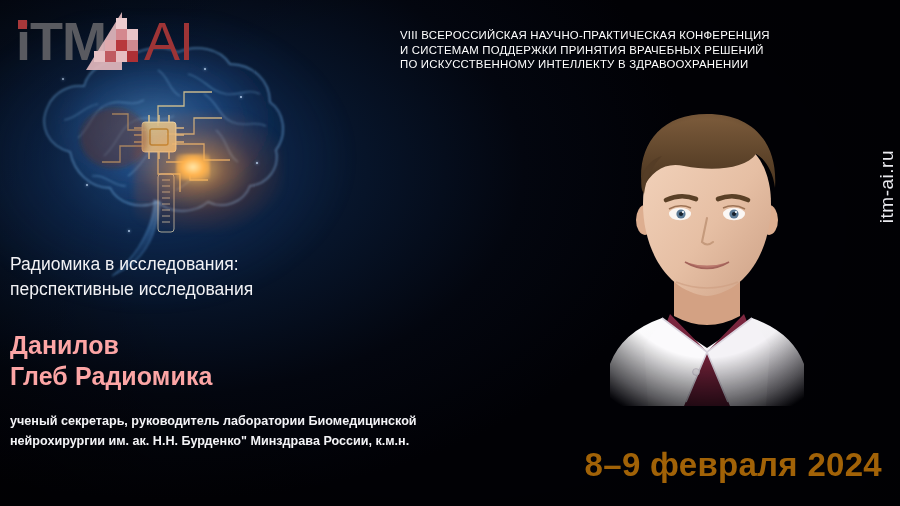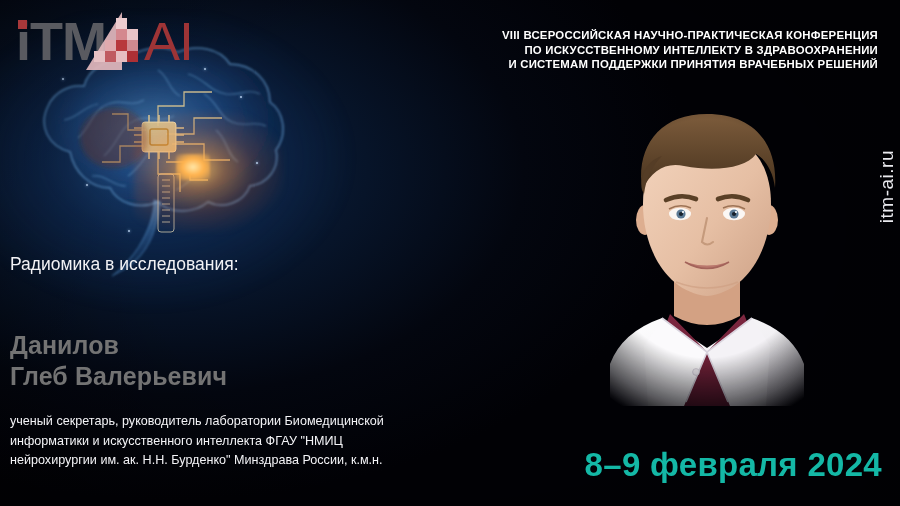--- a/index.html
+++ b/index.html
@@ -94,26 +94,25 @@
     line-height:58px;
     margin-left:-4px;
   }
 
   
   .conf-header{
     position:absolute; left:400px; top:28px;
     width:478px;
     z-index:6;
     font-size:11.4px;
-    font-weight:700;
+    font-weight:400;
     line-height:14.6px;
     letter-spacing:.22px;
     color:#ffffff;
     text-transform:uppercase;
-    text-align:right;
   }
   .conf-header div{ white-space:nowrap; }
 
   
   .portrait{
     position:absolute;
     left:566px; top:96px;
     width:282px; height:310px;
     z-index:4;
   }
@@ -143,40 +142,40 @@
     line-height:25px;
     color:#f2f2f5;
   }
   .speaker-name{
     position:absolute; left:10px; top:330px;
     width:420px; z-index:7;
     font-size:25px;
     font-weight:700;
     line-height:31px;
     letter-spacing:.1px;
-    color:#737373;
+    color:#fca5a5;
   }
   .speaker-role{
     position:absolute; left:10px; top:412px;
     width:545px; z-index:7;
     font-size:12.6px;
-    font-weight:400;
+    font-weight:700;
     line-height:19.5px;
     color:#f4f4f7;
   }
 
   
   .event-date{
     position:absolute;
     right:18px; bottom:22px;
     z-index:8;
     font-size:33px;
     font-weight:700;
     letter-spacing:.3px;
-    color:#14b8a6;
+    color:#a16207;
     white-space:nowrap;
   }
 </style>
 </head>
 <body>
 
 <div class="slide">
 
   <div class="bg-base"></div>
 
@@ -296,22 +295,22 @@
         <rect x="30" y="39" width="11" height="11" fill="#e6bdc1"></rect>
         <rect x="41" y="39" width="11" height="11" fill="#ad3035"></rect>
       </svg>
     </span>
 
     <span class="logo-ai">AI</span>
   </div>
 
   <div class="conf-header">
     <div>VIII ВСЕРОССИЙСКАЯ НАУЧНО-ПРАКТИЧЕСКАЯ КОНФЕРЕНЦИЯ</div>
+    <div>И СИСТЕМАМ ПОДДЕРЖКИ ПРИНЯТИЯ ВРАЧЕБНЫХ РЕШЕНИЙ</div>
     <div>ПО ИСКУССТВЕННОМУ ИНТЕЛЛЕКТУ В ЗДРАВООХРАНЕНИИ</div>
-    <div>И СИСТЕМАМ ПОДДЕРЖКИ ПРИНЯТИЯ ВРАЧЕБНЫХ РЕШЕНИЙ</div>
   </div>
 
   <div class="portrait">
     <svg viewBox="0 0 282 310" aria-hidden="true">
       <defs>
         <radialGradient id="pFade" cx="50%" cy="46%" r="62%">
           <stop offset="0%" stop-color="#fff" stop-opacity="1"></stop>
           <stop offset="62%" stop-color="#fff" stop-opacity="1"></stop>
           <stop offset="88%" stop-color="#fff" stop-opacity=".35"></stop>
           <stop offset="100%" stop-color="#fff" stop-opacity="0"></stop>
@@ -386,29 +385,29 @@
 
         <path d="M110 186 Q141 198 172 186" stroke="#cfa083" stroke-width="1.4" fill="none" opacity=".7"></path>
       </g>
     </svg>
   </div>
 
   <div class="site-url">itm-ai.ru</div>
 
   <div class="talk-title">
     <div>Радиомика в исследования:</div>
+    <div>перспективные исследования</div>
   </div>
 
   <div class="speaker-name">
     <div>Данилов</div>
-    <div>Глеб Валерьевич</div>
+    <div>Глеб Радиомика</div>
   </div>
 
   <div class="speaker-role">
     <div>ученый секретарь, руководитель лаборатории Биомедицинской</div>
-    <div>информатики и искусственного интеллекта ФГАУ "НМИЦ</div>
     <div>нейрохирургии им. ак. Н.Н. Бурденко" Минздрава России, к.м.н.</div>
   </div>
 
   <div class="event-date">8–9 февраля 2024</div>
 
   <div class="bg-vignette" style="z-index:3;"></div>
 </div>
 
 </body></html>

